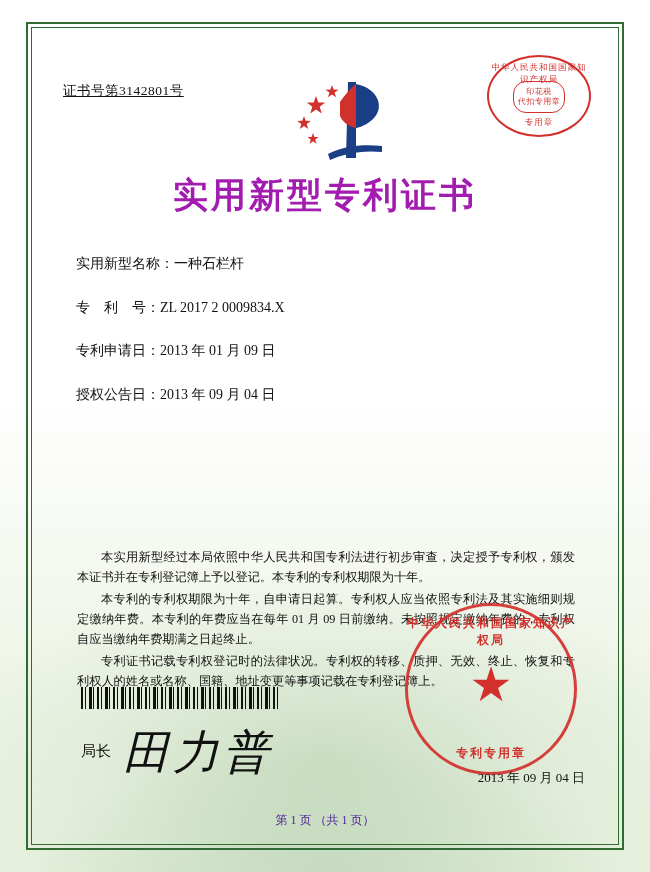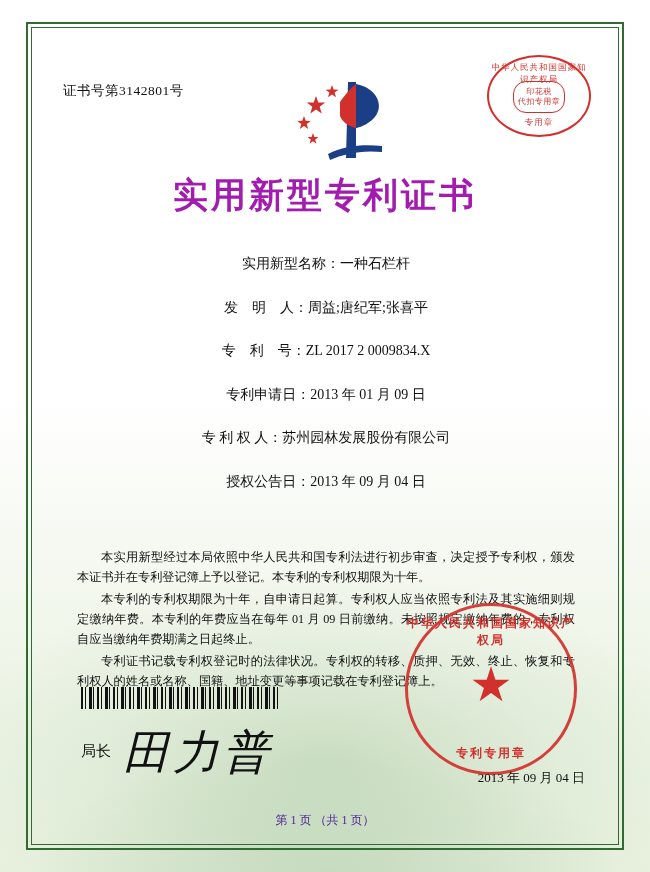--- a/index.html
+++ b/index.html
@@ -51,20 +51,21 @@
   }
 
   
   .cert-no {
     position: absolute;
     left: 32px;
     top: 55px;
     font-size: 13.5px;
     color: #111;
     letter-spacing: 0.5px;
+    text-decoration: underline;
   }
 
   
   .logo {
     position: absolute;
     left: 255px;
     top: 45px;
     width: 110px;
     height: 95px;
   }
@@ -126,21 +127,20 @@
     position: absolute;
     left: 45px;
     top: 228px;
     width: 500px;
     font-size: 14px;
     color: #111;
   }
   .field-row {
     margin-bottom: 25.5px;
     white-space: nowrap;
-    text-align: center;
   }
   .field-label {
     display: inline-block;
     color: #111;
   }
   .field-value {
     display: inline-block;
     color: #111;
   }
 
@@ -287,30 +287,24 @@
       <div class="arc-bottom">专用章</div>
     </div>
 
     <div class="title">实用新型专利证书</div>
 
     <div class="fields">
       <div class="field-row">
         <span class="field-label">实用新型名称：</span><span class="field-value">一种石栏杆</span>
       </div>
       <div class="field-row">
-        <span class="field-label">发　明　人：</span><span class="field-value">周益;唐纪军;张喜平</span>
-      </div>
-      <div class="field-row">
         <span class="field-label">专　利　号：</span><span class="field-value">ZL 2017 2 0009834.X</span>
       </div>
       <div class="field-row">
         <span class="field-label">专利申请日：</span><span class="field-value">2013 年 01 月 09 日</span>
-      </div>
-      <div class="field-row">
-        <span class="field-label">专 利 权 人：</span><span class="field-value">苏州园林发展股份有限公司</span>
       </div>
       <div class="field-row">
         <span class="field-label">授权公告日：</span><span class="field-value">2013 年 09 月 04 日</span>
       </div>
     </div>
 
     <div class="body-text">
       <p>本实用新型经过本局依照中华人民共和国专利法进行初步审查，决定授予专利权，颁发本证书并在专利登记簿上予以登记。本专利的专利权期限为十年。</p>
       <p>本专利的专利权期限为十年，自申请日起算。专利权人应当依照专利法及其实施细则规定缴纳年费。本专利的年费应当在每年 01 月 09 日前缴纳。未按照规定缴纳年费的，专利权自应当缴纳年费期满之日起终止。</p>
       <p>专利证书记载专利权登记时的法律状况。专利权的转移、质押、无效、终止、恢复和专利权人的姓名或名称、国籍、地址变更等事项记载在专利登记簿上。</p>

